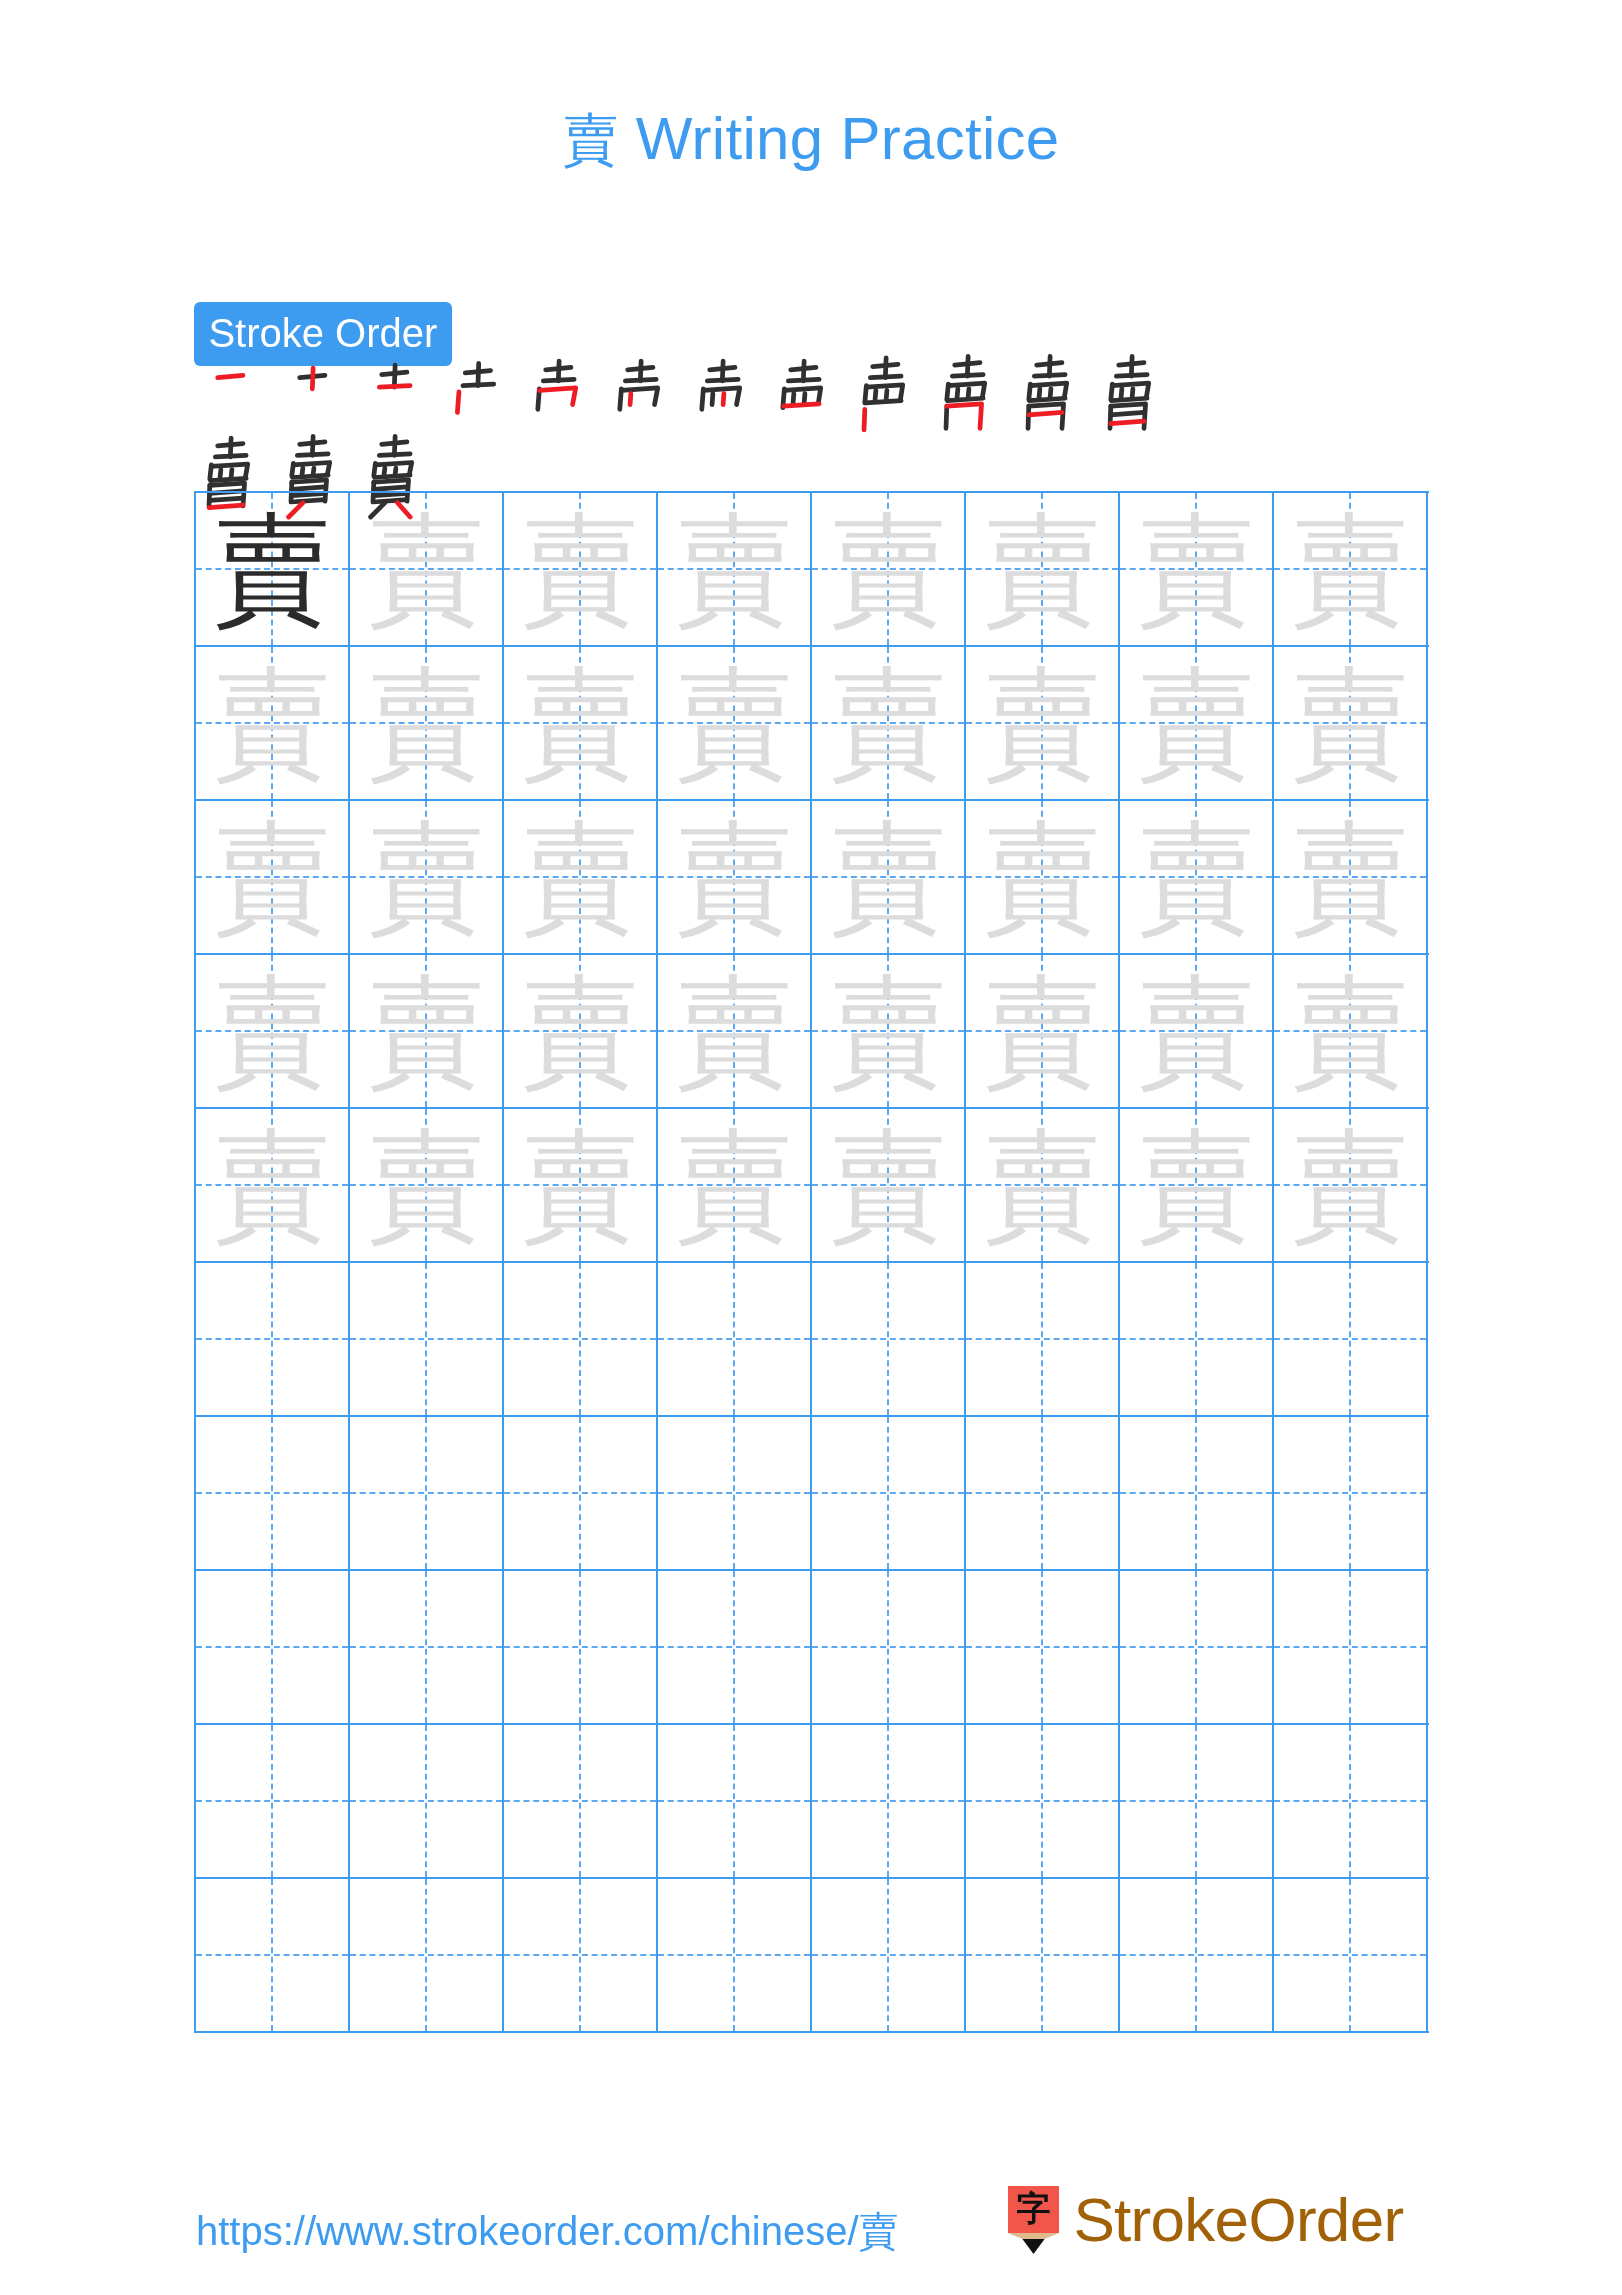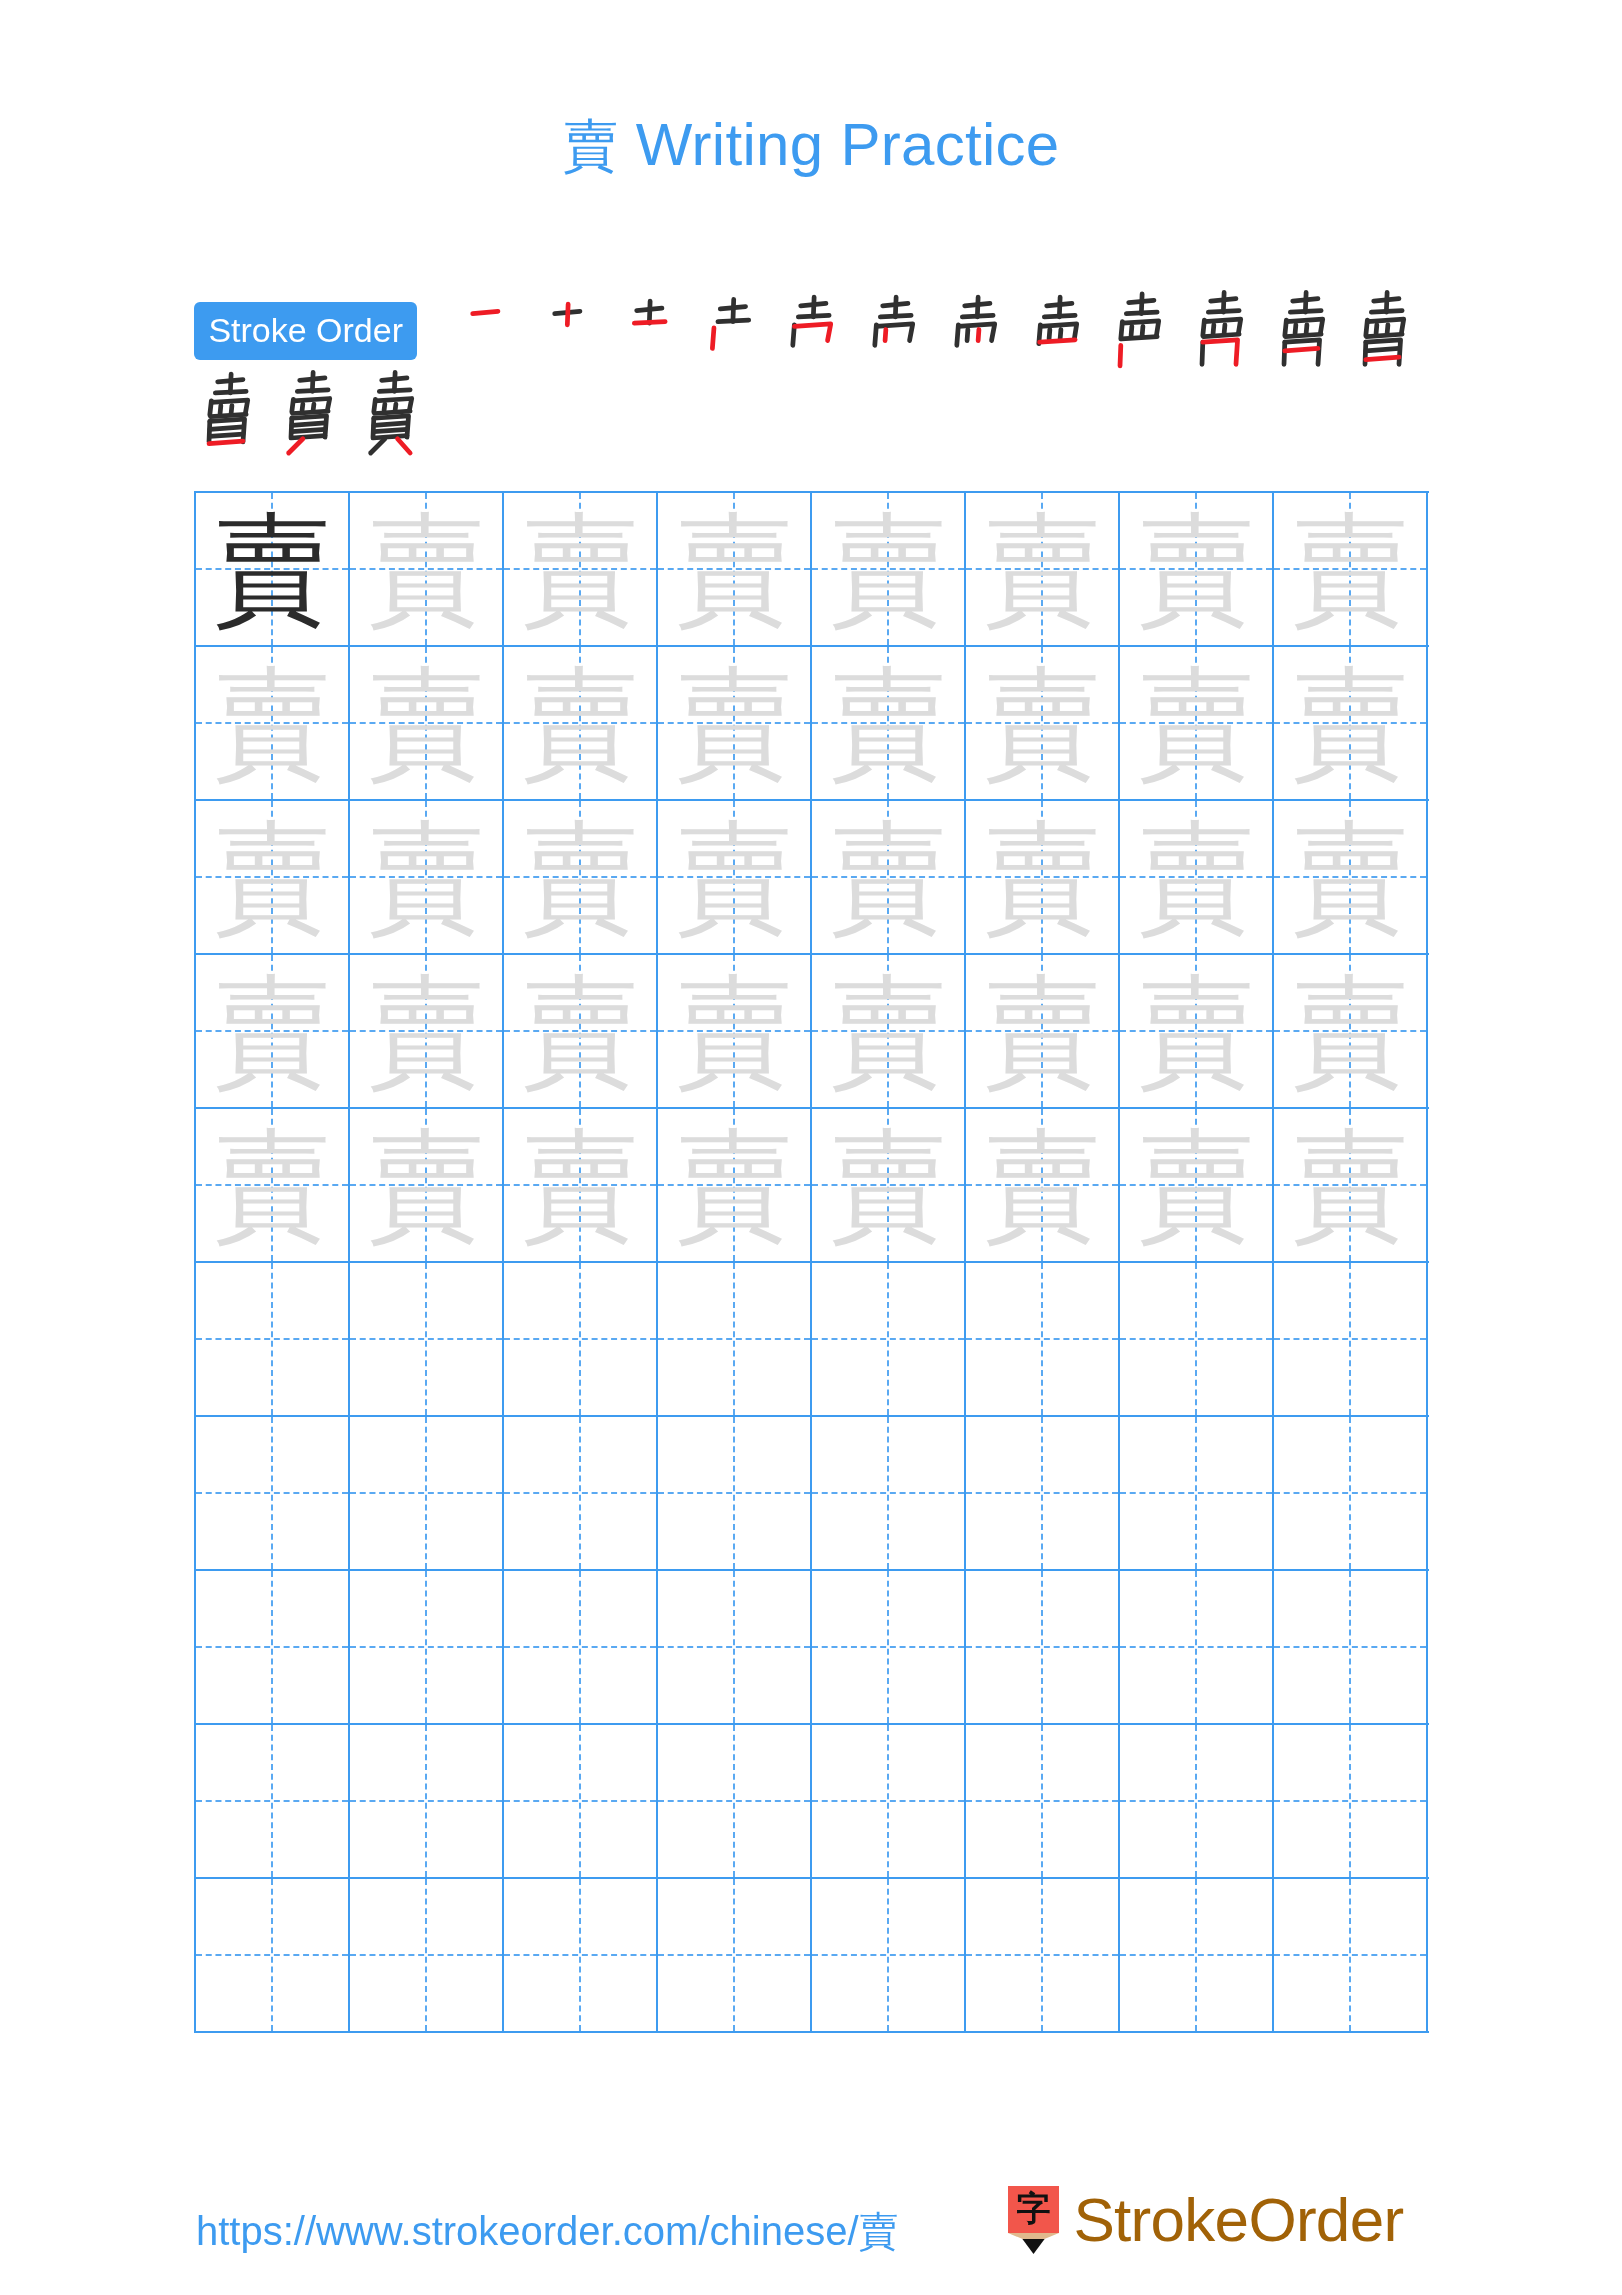--- a/index.html
+++ b/index.html
@@ -11,21 +11,21 @@
     width: 1622px;
     height: 2295px;
     position: relative;
     font-family: "Liberation Sans", sans-serif;
     overflow: hidden;
   }
 
   
   #page-title {
     position: absolute;
-    top: 109px;
+    top: 103px;
     left: 0;
     width: 1622px;
     text-align: center;
     font-size: 60px;
     font-weight: 400;
     color: #3d9bf0;
     letter-spacing: 0.3px;
     white-space: nowrap;
   }
   #page-title .title-char {
@@ -37,21 +37,21 @@
   #stroke-order-section {
     position: absolute;
     top: 302px;
     left: 194px;
     width: 1243px;
   }
   #stroke-order-badge {
     display: inline-block;
     background: #3d9bf0;
     color: #ffffff;
-    font-size: 34px;
+    font-size: 40px;
     line-height: 1;
     padding: 10.5px 14.4px 13px 14.4px;
     border-radius: 5.9px;
     vertical-align: top;
     margin-right: 29px;
     white-space: nowrap;
   }
   .stroke-row {
     display: block;
   }

